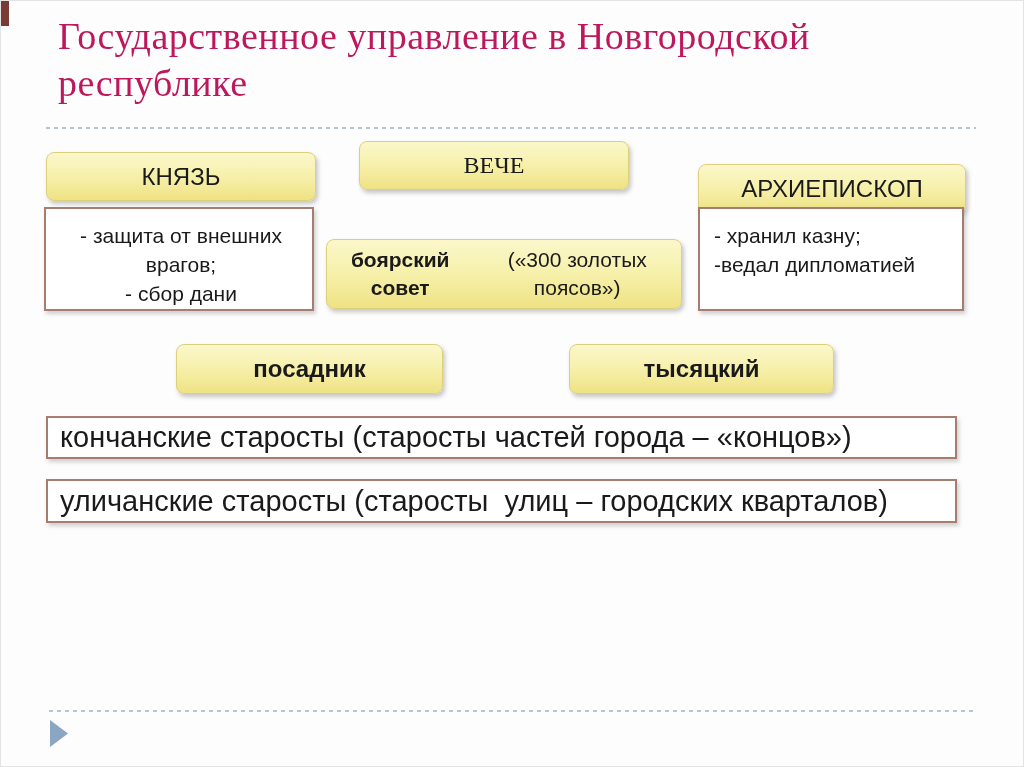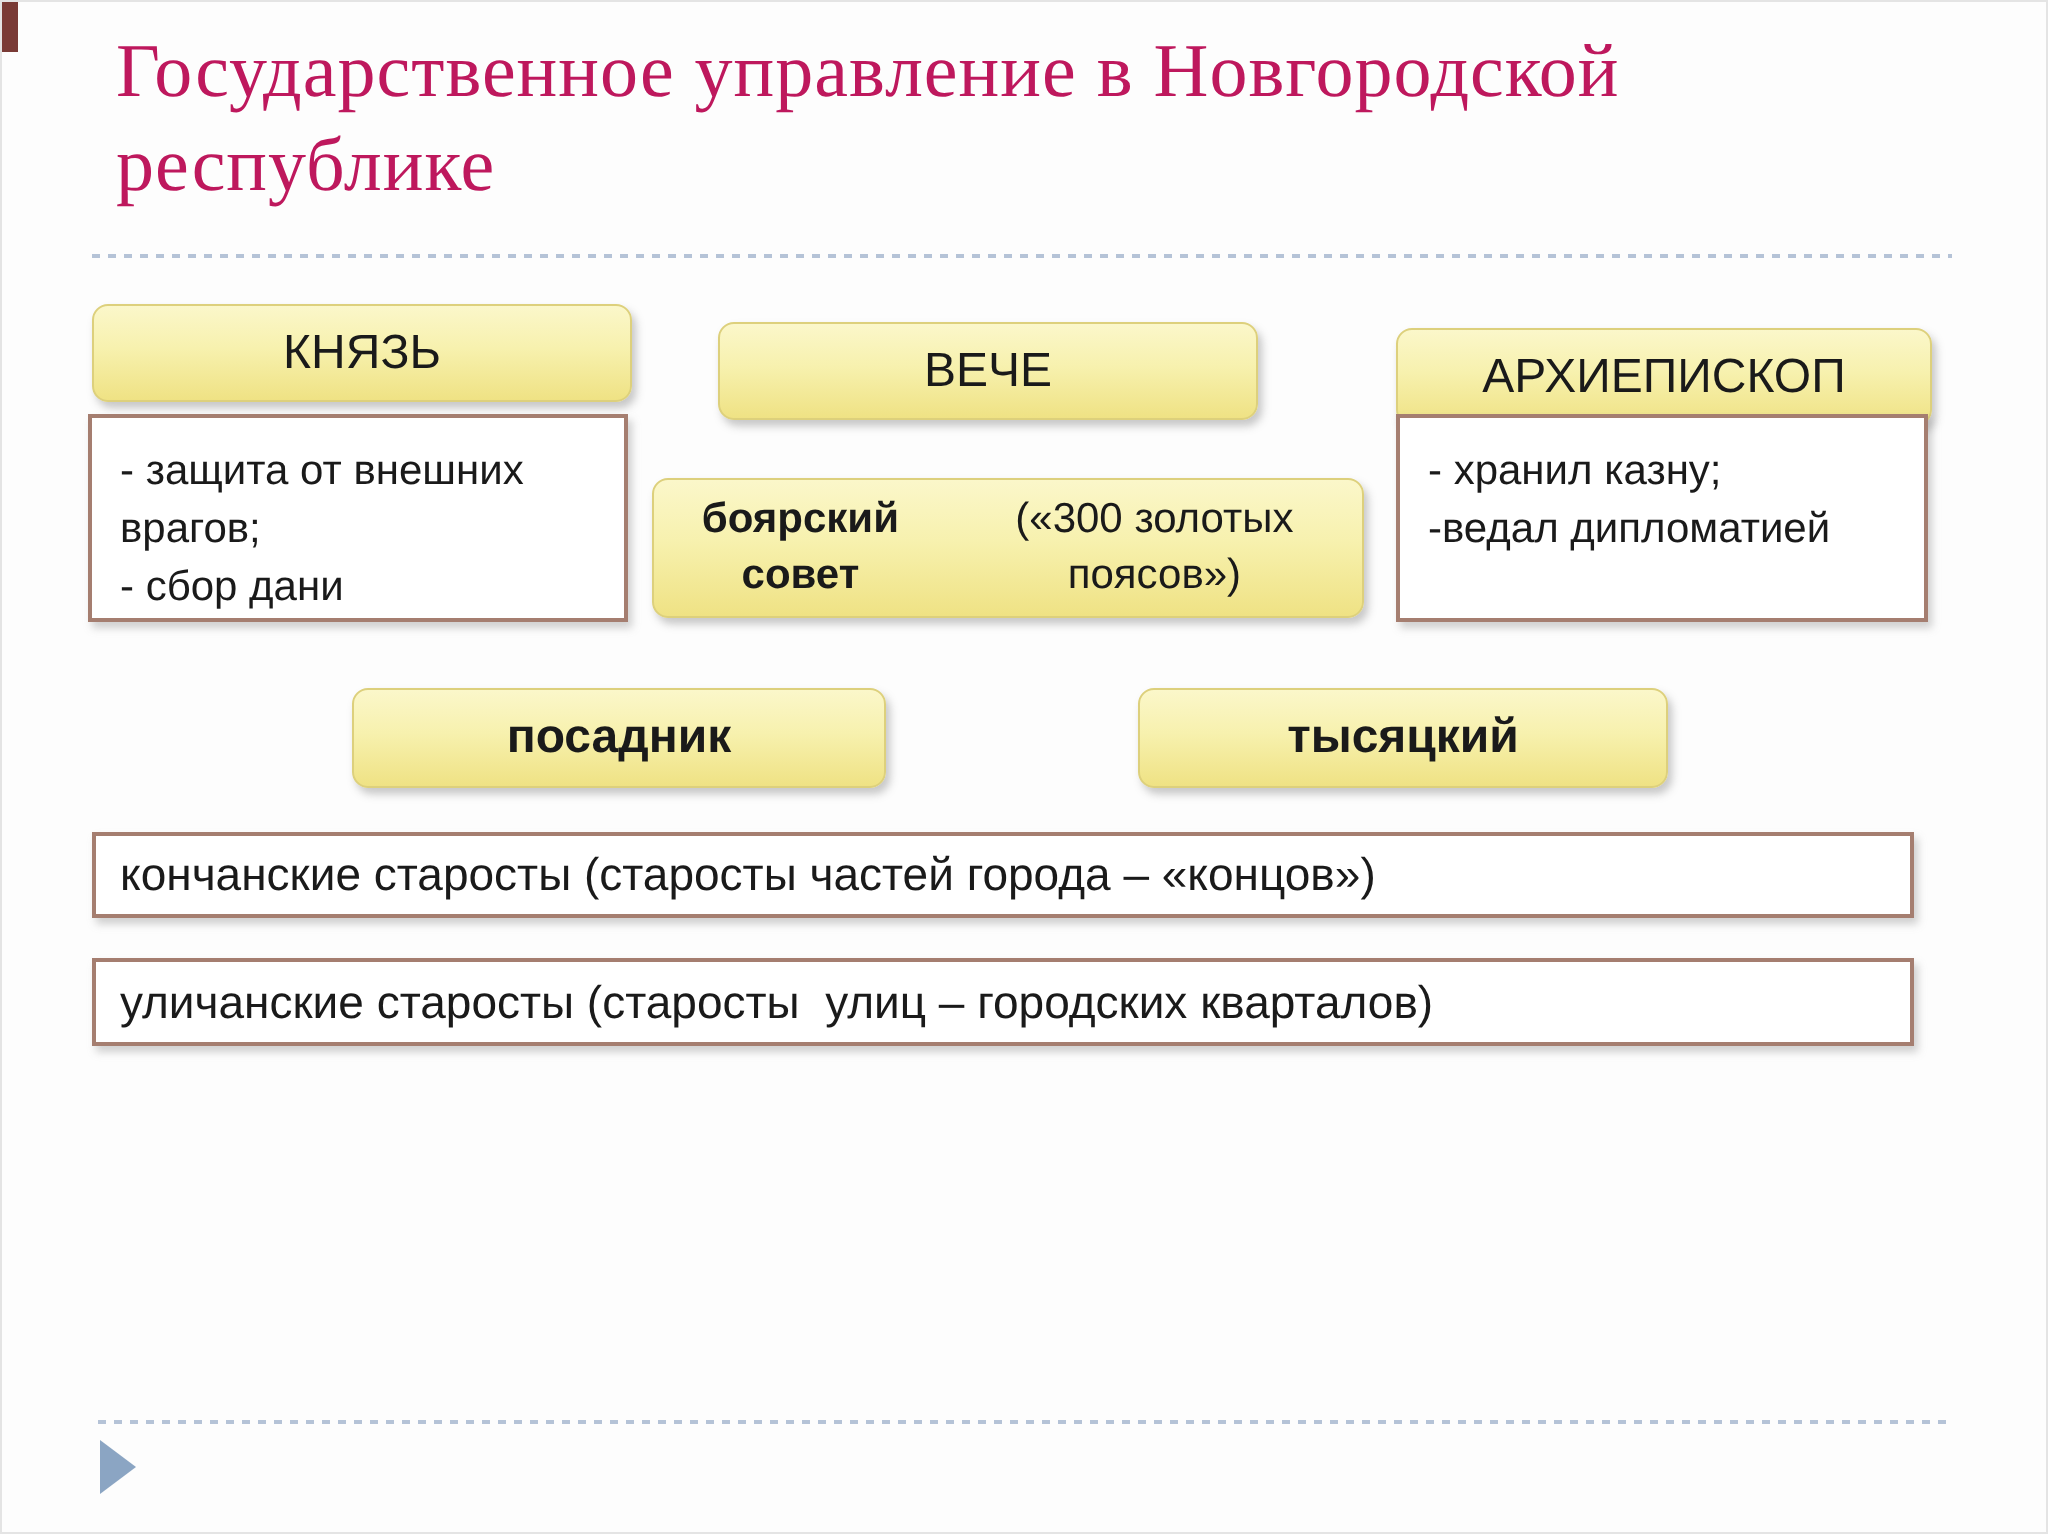--- a/index.html
+++ b/index.html
@@ -36,43 +36,43 @@
     position:absolute;
     border-radius:8px;
     border:1px solid #ddd07c;
     background:linear-gradient(to bottom,#fbf7ca 0%,#f7f1ae 45%,#efe284 100%);
     box-shadow:2px 3px 4px rgba(130,130,130,0.45);
     display:flex;align-items:center;justify-content:center;
     text-align:center;
     font-size:24px;
   }
   #knyaz-box{left:45px;top:151px;width:268px;height:47px;}
-  #veche-box{left:358px;top:160px;width:268px;height:47px;}
+  #veche-box{left:358px;top:140px;width:268px;height:47px;font-family:Liberation Serif, serif;}
   #archbishop-box{left:697px;top:163px;width:266px;height:47px;}
   #posadnik-box{left:175px;top:343px;width:265px;height:48px;font-weight:700;}
   #tysyatsky-box{left:568px;top:343px;width:263px;height:48px;font-weight:700;}
   #boyar-box{left:325px;top:238px;width:354px;height:68px;flex-direction:row;font-size:21px;line-height:28px;}
   #boyar-box .bold-line{font-weight:700;}
 
   .wbox{
     position:absolute;
     background:#ffffff;
     border:2px solid #a57e70;
     box-shadow:2px 3px 4px rgba(140,140,140,0.4);
     box-sizing:border-box;
     font-size:21px;line-height:29px;
   }
-  #knyaz-detail{left:43px;top:206px;width:270px;height:104px;padding:12px 10px 18px 14px;}
+  #knyaz-detail{left:43px;top:206px;width:270px;height:104px;padding:12px 10px 18px 14px;text-align:center;}
   #archbishop-detail{left:697px;top:206px;width:266px;height:104px;padding:12px 10px 0 14px;}
 
   .widebox{
     position:absolute;left:45px;width:911px;height:44px;
     display:flex;align-items:center;
     padding-left:12px;
-    font-size:23px;
+    font-size:29px;
     white-space:pre;
   }
   #konchanskie-box{top:415px;height:43px;}
   #ulichanskie-box{top:478px;}
 
   .nav-triangle{position:absolute;left:49px;top:719px;}
 </style>
 </head>
 <body>
 

